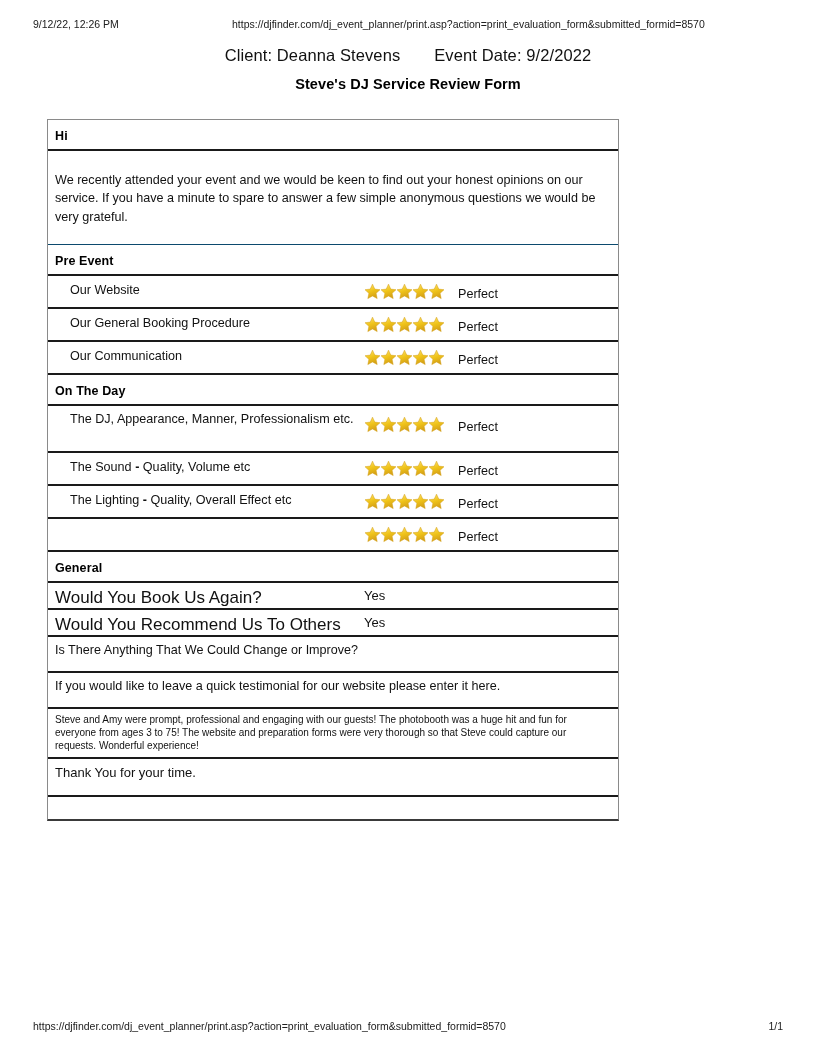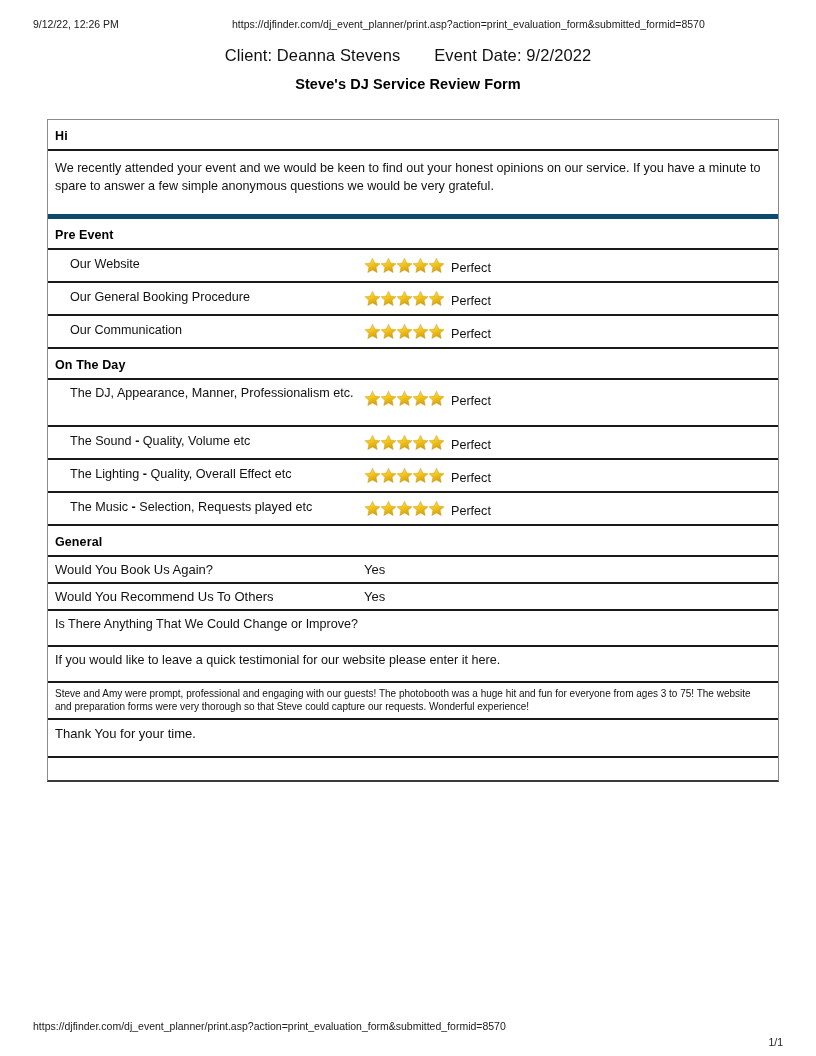--- a/index.html
+++ b/index.html
@@ -50,21 +50,21 @@
   }
   .print-footer .pf-url {
     position: absolute;
     left: 33px;
     top: 0;
     white-space: nowrap;
   }
   .print-footer .pf-page {
     position: absolute;
     right: 33px;
-    top: 16px;
+    top: 0;
     white-space: nowrap;
   }
 
   
   .doc-head {
     position: absolute;
     top: 46px;
     left: 0;
     width: 816px;
     text-align: center;
@@ -85,21 +85,21 @@
     font-weight: bold;
     color: #000;
     letter-spacing: 0.1px;
   }
 
   
   .form-table {
     position: absolute;
     left: 47px;
     top: 119px;
-    width: 732px;
+    width: 572px;
     box-sizing: border-box;
     border: 1px solid #8a8a8a;
     border-bottom: 2px solid #3a3a3a;
     background: #eab308;
   }
 
   .row {
     position: relative;
     box-sizing: border-box;
     border-bottom: 1px solid #9a9a9a;
@@ -114,22 +114,22 @@
   }
   .row.section .sec-label {
     font-size: 12.5px;
     font-weight: bold;
     color: #000;
     letter-spacing: 0.1px;
   }
 
   
   .row.intro {
-    padding: 8px 10px 18px 7px;
-    border-bottom: 5px solid #0c4a6e;
+    padding: 20px 10px 18px 7px;
+    border-bottom: 1px solid #0c4a6e;
   }
   .row.intro .intro-text {
     font-size: 12.6px;
     line-height: 1.45;
     color: #111;
   }
 
   
   .row.rating {
     height: 33px;
@@ -170,35 +170,35 @@
   }
   .star {
     width: 17px;
     height: 17px;
     display: inline-block;
     margin-right: -1px;
   }
   .rate-word {
     font-size: 12.6px;
     color: #111;
-    margin-left: 7px;
+    margin-left: 14px;
     position: relative;
     top: 3px;
   }
 
   
   .row.yesno {
     height: 27px;
     border-bottom: 2px solid #1a1a1a;
   }
   .row.yesno .q-label {
     position: absolute;
     left: 7px;
     top: 5px;
-    font-size: 13px;
+    font-size: 17px;
     color: #111;
   }
   .row.yesno .a-value {
     position: absolute;
     left: 316px;
     top: 5px;
     font-size: 13px;
     color: #111;
   }
 
@@ -626,21 +626,20 @@
               </linearGradient>
             </defs>
             <path d="M12 1.6 L15.2 8.6 L22.6 9.5 L17.1 14.6 L18.6 22 L12 18.3 L5.4 22 L6.9 14.6 L1.4 9.5 L8.8 8.6 Z" fill="url(#sg)" stroke="#d4a017" stroke-width="0.7" stroke-linejoin="round"></path>
           </svg>
         </span>
       <span class="rate-word">Perfect</span>
     </div>
   </div>
 
   <div class="row rating">
-    <div class="q-label"><span>The Music</span> <b>-</b> <span>Selection, Requests played etc</span></div>
     <div class="rate-cell">
       <span class="stars">
           <svg class="star" viewBox="0 0 24 24" xmlns="http://www.w3.org/2000/svg">
             <defs>
               <linearGradient id="sg" x1="0" y1="0" x2="0.35" y2="1">
                 <stop offset="0%" stop-color="#fbe27a"></stop>
                 <stop offset="55%" stop-color="#f0c419"></stop>
                 <stop offset="100%" stop-color="#d4a017"></stop>
               </linearGradient>
             </defs>

